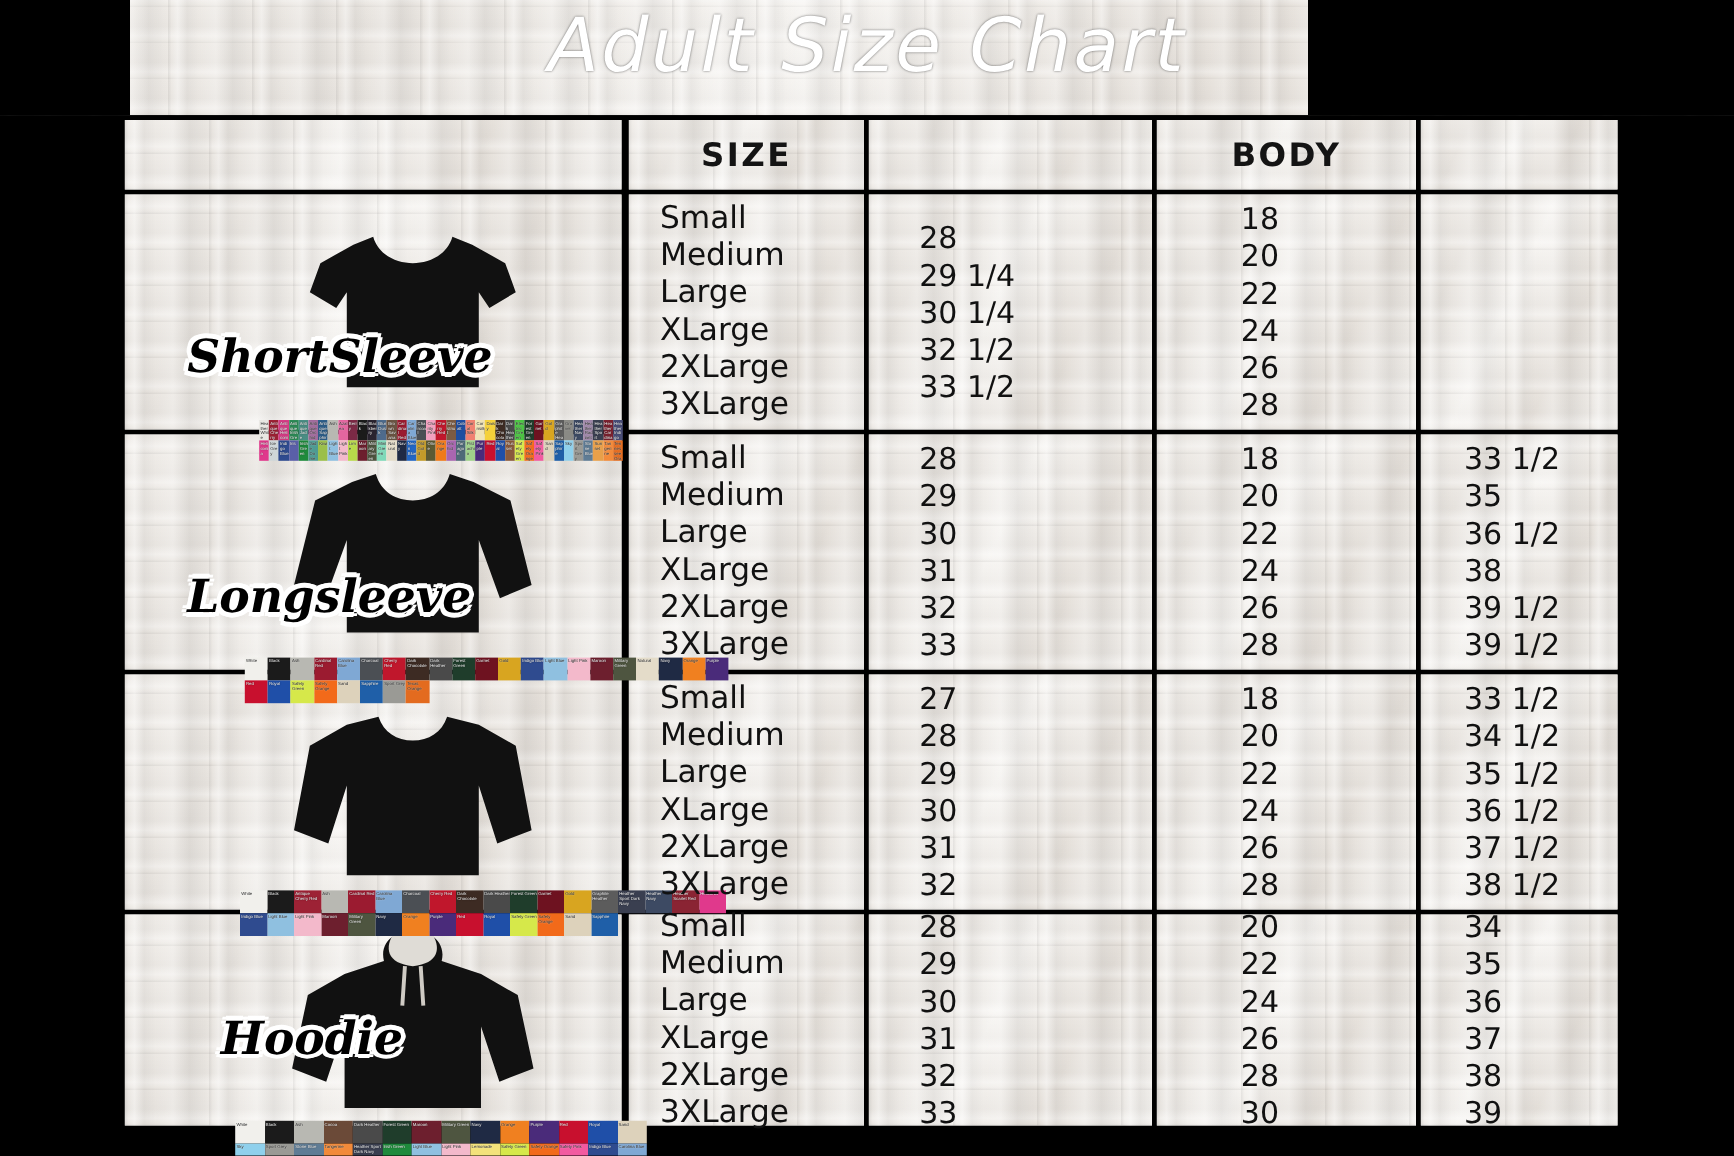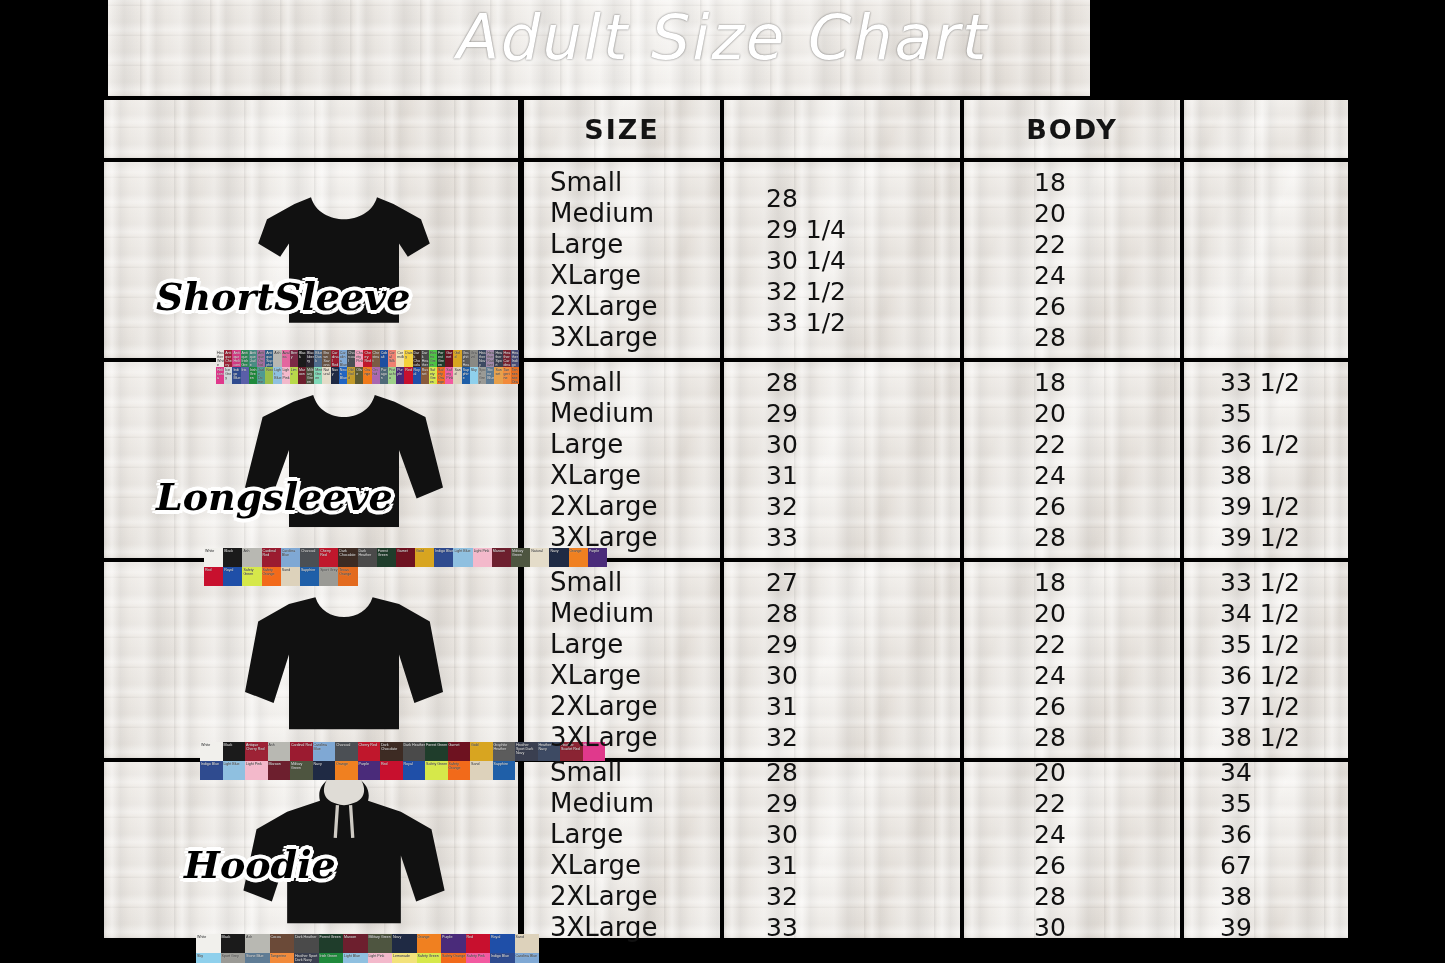--- a/index.html
+++ b/index.html
@@ -1037,19 +1037,19 @@
         </ul>
       </div>
       <div class="panel" style="left: 1080px; width: 164px;">
         <div class="wood"></div>
       </div>
       <div class="datacol col-sleeve" style="left: 1080px; width: 183px;">
         <ul>
           <li>34</li>
           <li>35</li>
           <li>36</li>
-          <li>67</li>
+          <li>37</li>
           <li>38</li>
           <li>39</li>
         </ul>
       </div>
     </div>
   </div>
 
 </body></html>

